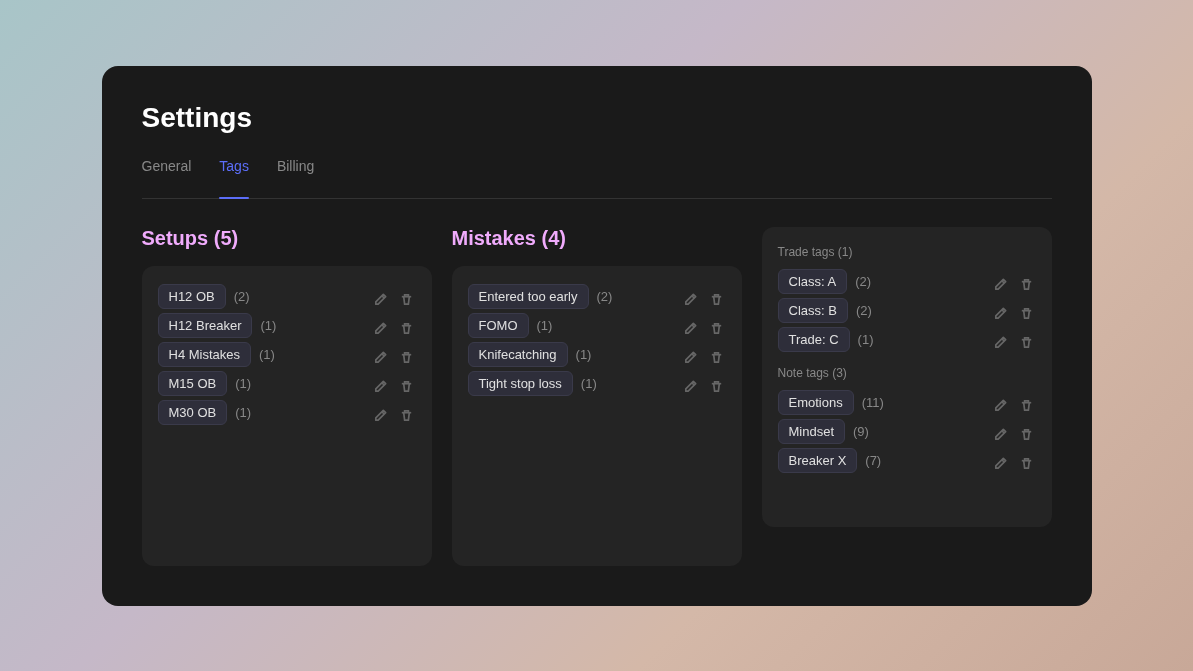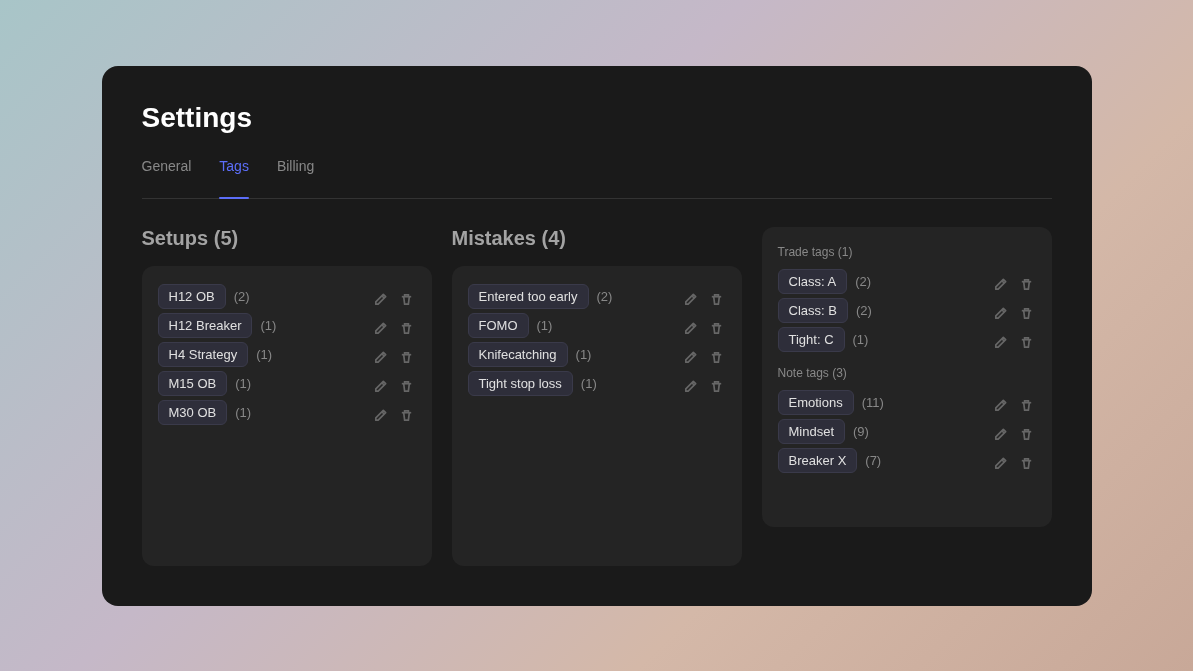--- a/index.html
+++ b/index.html
@@ -55,21 +55,21 @@
     .columns {
       display: flex;
       gap: 20px;
     }
     .column {
       flex: 1;
     }
     .column-title {
       font-size: 20px;
       font-weight: 700;
-      color: #a3a3a3;
+      color: #f0abfc;
       margin-bottom: 16px;
     }
     .column-box {
       background: #242424;
       border-radius: 12px;
       padding: 18px 16px;
       min-height: 300px;
     }
     .tag-row {
       display: flex;
@@ -183,21 +183,21 @@
               <svg class="icon-svg" viewBox="0 0 16 16">
                   <polyline points="3,5 13,5"></polyline>
                   <path d="M6 5V3h4v2M5 5l1 8h4l1-8"></path>
                 </svg>
             </span>
           </div>
         </div>
 
         <div class="tag-row">
           <div class="tag-item">
-            <span class="tag-badge">H4 Strategy</span>
+            <span class="tag-badge">H4 Mistakes</span>
             <span class="tag-count">(1)</span>
           </div>
           <div class="row-actions">
             <span class="action-icon">
               <svg class="icon-svg" viewBox="0 0 16 16">
                   <path d="M11 2.5l2.5 2.5-8 8H3v-2.5l8-8z" stroke-linejoin="round"></path>
                   <path d="M9.5 4l2.5 2.5"></path>
                 </svg>
             </span>
             <span class="action-icon">
@@ -387,21 +387,21 @@
               <svg class="icon-svg" viewBox="0 0 16 16">
                   <polyline points="3,5 13,5"></polyline>
                   <path d="M6 5V3h4v2M5 5l1 8h4l1-8"></path>
                 </svg>
             </span>
           </div>
         </div>
 
         <div class="tag-row">
           <div class="tag-item">
-            <span class="tag-badge">Tight: C</span>
+            <span class="tag-badge">Trade: C</span>
             <span class="tag-count">(1)</span>
           </div>
           <div class="row-actions">
             <span class="action-icon">
               <svg class="icon-svg" viewBox="0 0 16 16">
                   <path d="M11 2.5l2.5 2.5-8 8H3v-2.5l8-8z" stroke-linejoin="round"></path>
                   <path d="M9.5 4l2.5 2.5"></path>
                 </svg>
             </span>
             <span class="action-icon">

